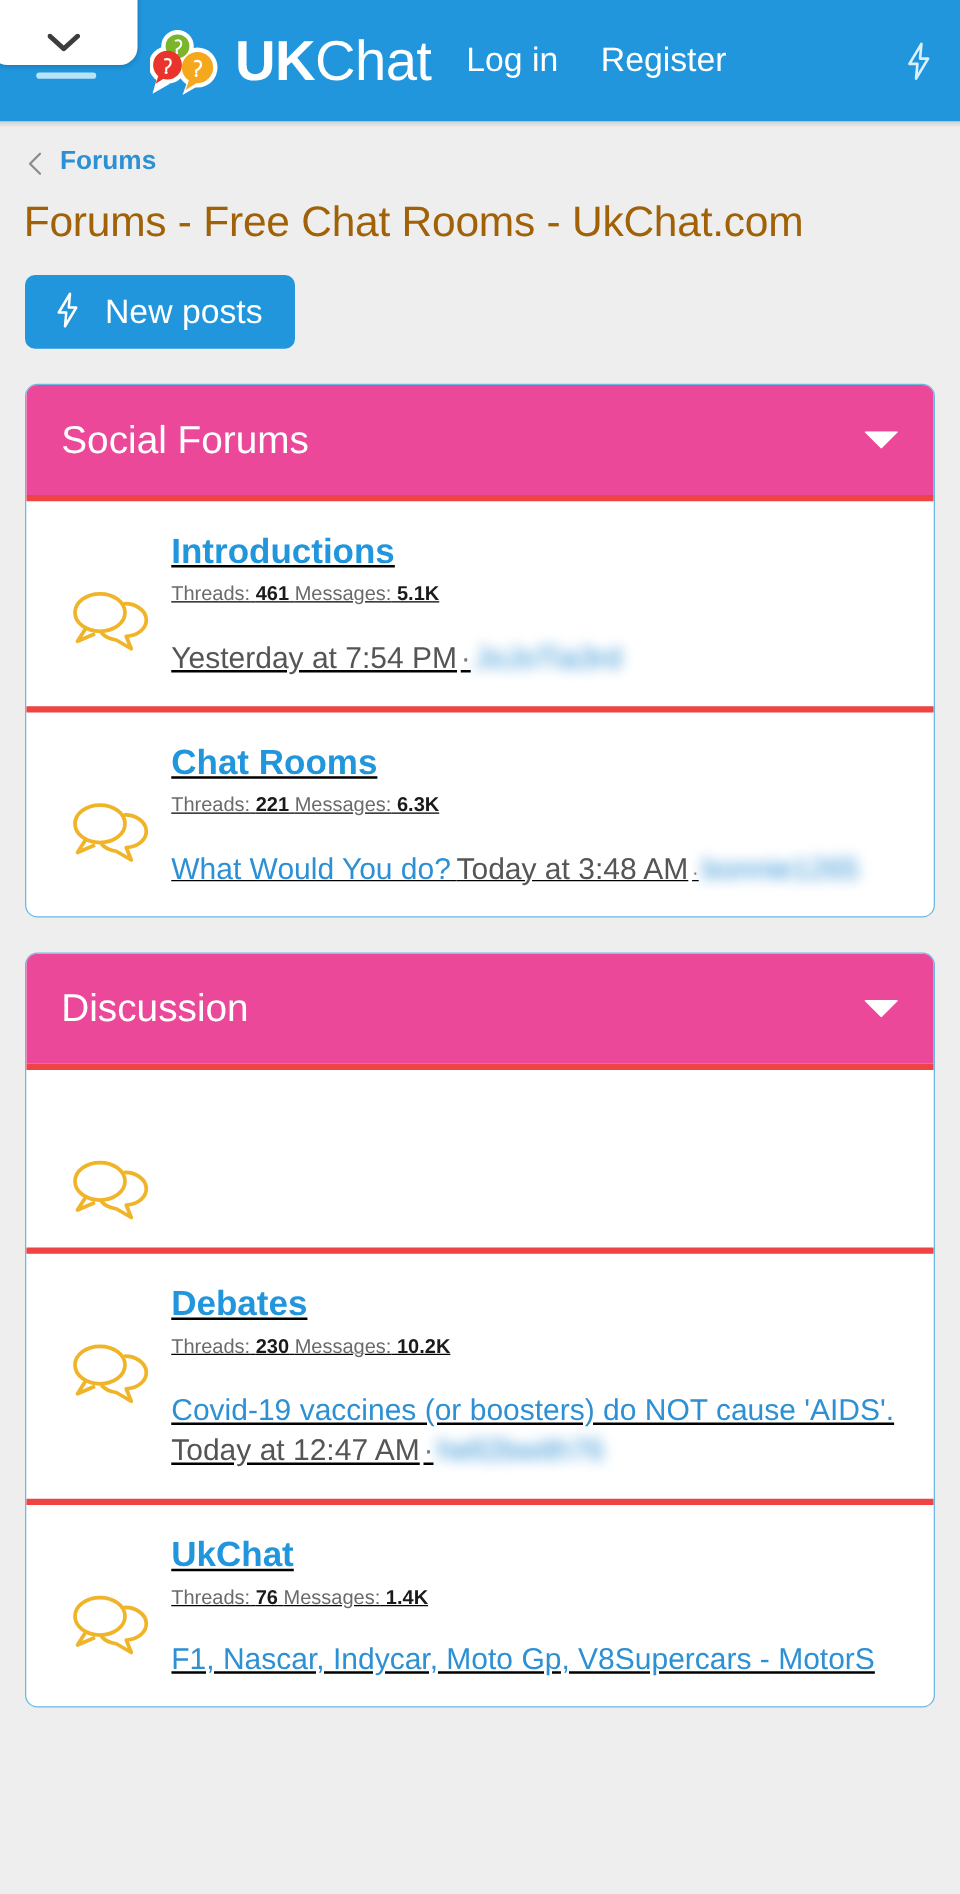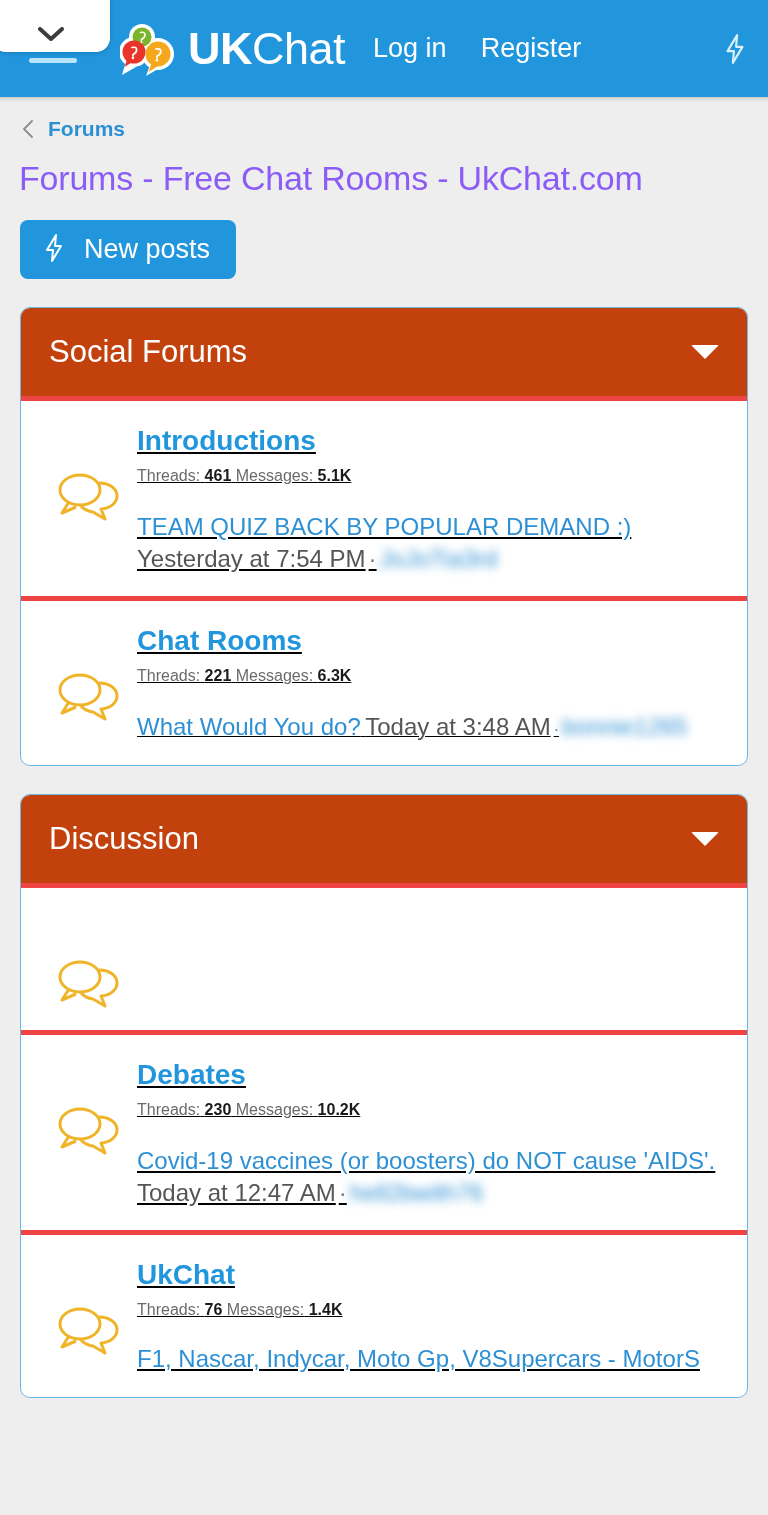--- a/index.html
+++ b/index.html
@@ -103,37 +103,37 @@
   }
   .header-shadow {
     position: absolute;
     top: 0; left: 0; width: 768px; height: 5px;
     background: linear-gradient(to bottom, rgba(0,0,0,0.13), rgba(0,0,0,0));
   }
 
   
   .breadcrumb {
     display: flex;
-    align-items: center;
+    align-items: flex-end;
     gap: 14px;
     padding: 20px 0 0 22px;
   }
   .crumb-chevron { width: 12px; height: 20px; flex: none; }
   .crumb-link {
     color: #2e90d4;
     font-size: 21px;
     font-weight: 700;
     cursor: pointer;
   }
 
   
   .page-title {
     font-size: 34px;
     font-weight: 400;
-    color: #8b5cf6;
+    color: #a16207;
     padding: 18px 20px 0 19px;
     letter-spacing: -0.2px;
     white-space: nowrap;
   }
 
   
   .newposts-wrap { padding: 22px 0 0 20px; }
   .newposts-btn {
     display: inline-flex;
     align-items: center;
@@ -152,21 +152,21 @@
 
   
   .block {
     margin: 28px 20px 0 20px;
     border: 1px solid #6ab8e4;
     border-radius: 10px;
     background: #ffffff;
     overflow: hidden;
   }
   .block-head {
-    background: #c2410c;
+    background: #ec4899;
     height: 88px;
     display: flex;
     align-items: center;
     justify-content: space-between;
     padding: 0 28px 0 28px;
     cursor: pointer;
   }
   .block-title {
     color: #ffffff;
     font-size: 31px;
@@ -345,21 +345,20 @@
       </div>
       <div class="row-body">
         <div class="forum-name">Introductions</div>
         <div class="stats">
           <span>Threads:</span>
           <b>461</b>
           <span>Messages:</span>
           <b>5.1K</b>
         </div>
         <div class="latest">
-          <div class="latest-title">TEAM QUIZ BACK BY POPULAR DEMAND :)</div>
           <div class="latest-meta">
             <span>Yesterday at 7:54 PM</span><span class="dot-sep">·</span><span class="username-blur">JoJoTia3rd</span>
           </div>
         </div>
       </div>
     </div>
 
     <div class="row">
       <div class="row-icon">
         <svg class="bubbles" viewBox="0 0 66 52">

